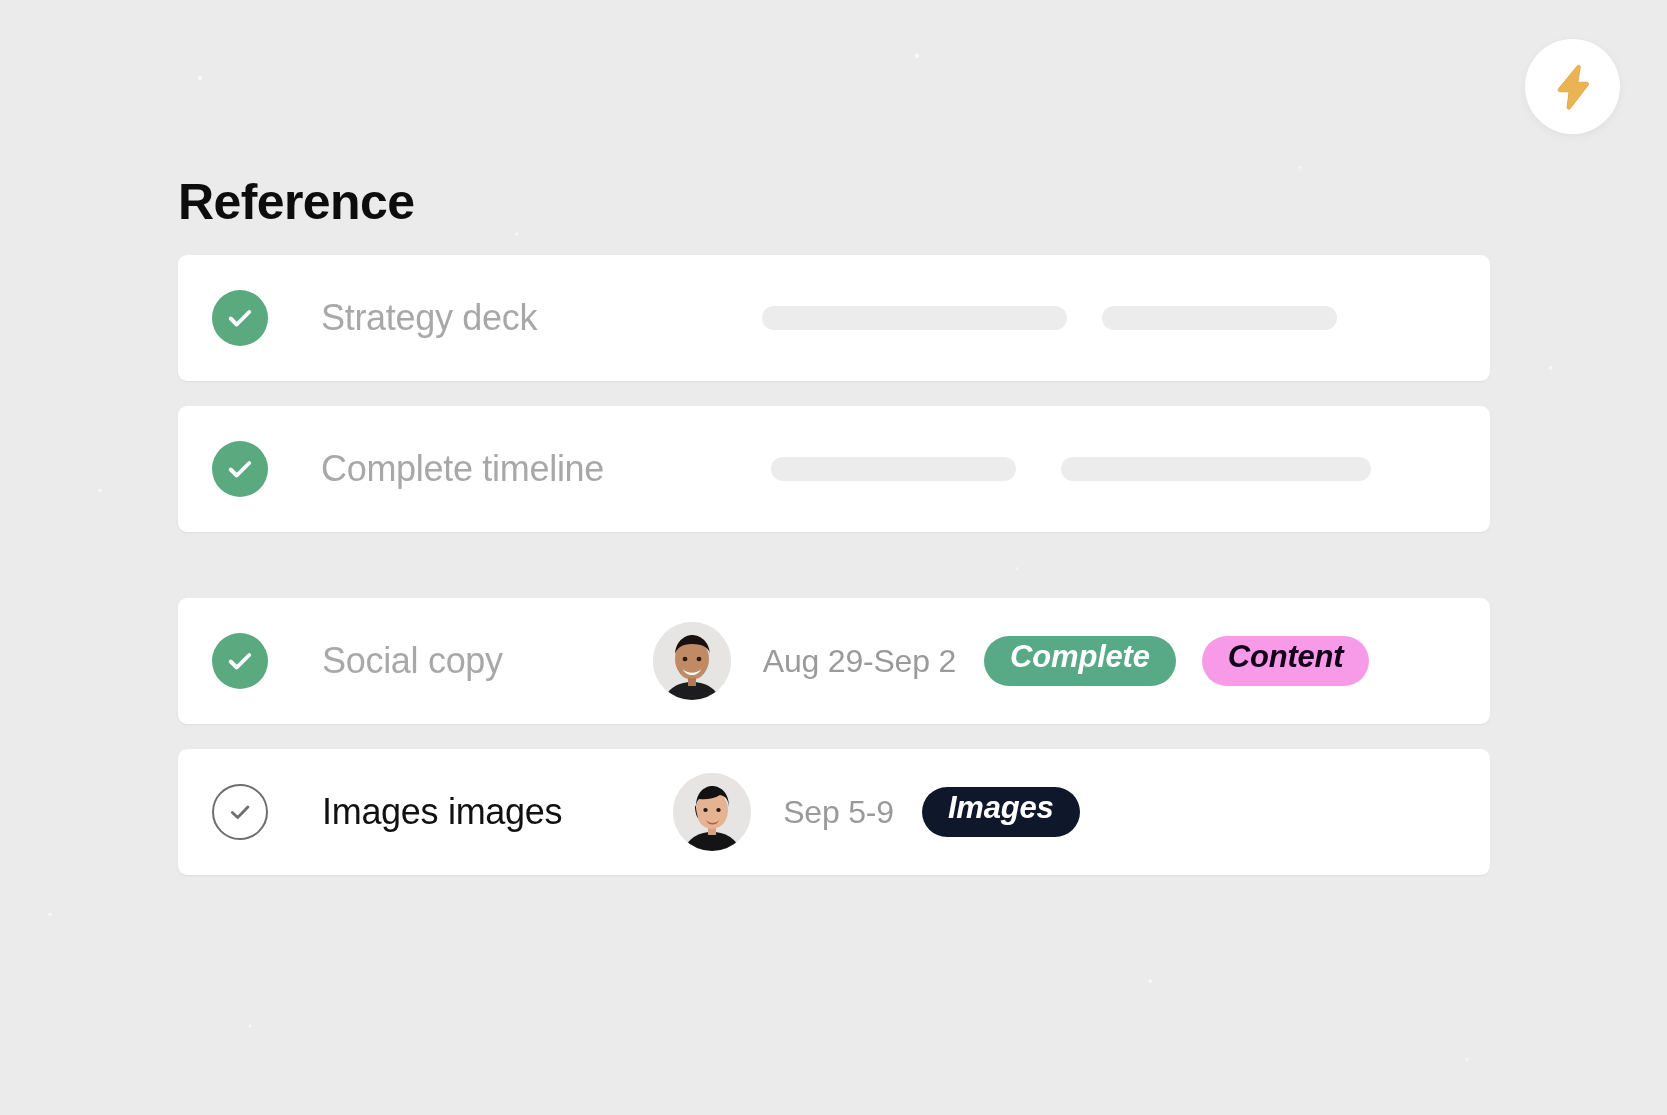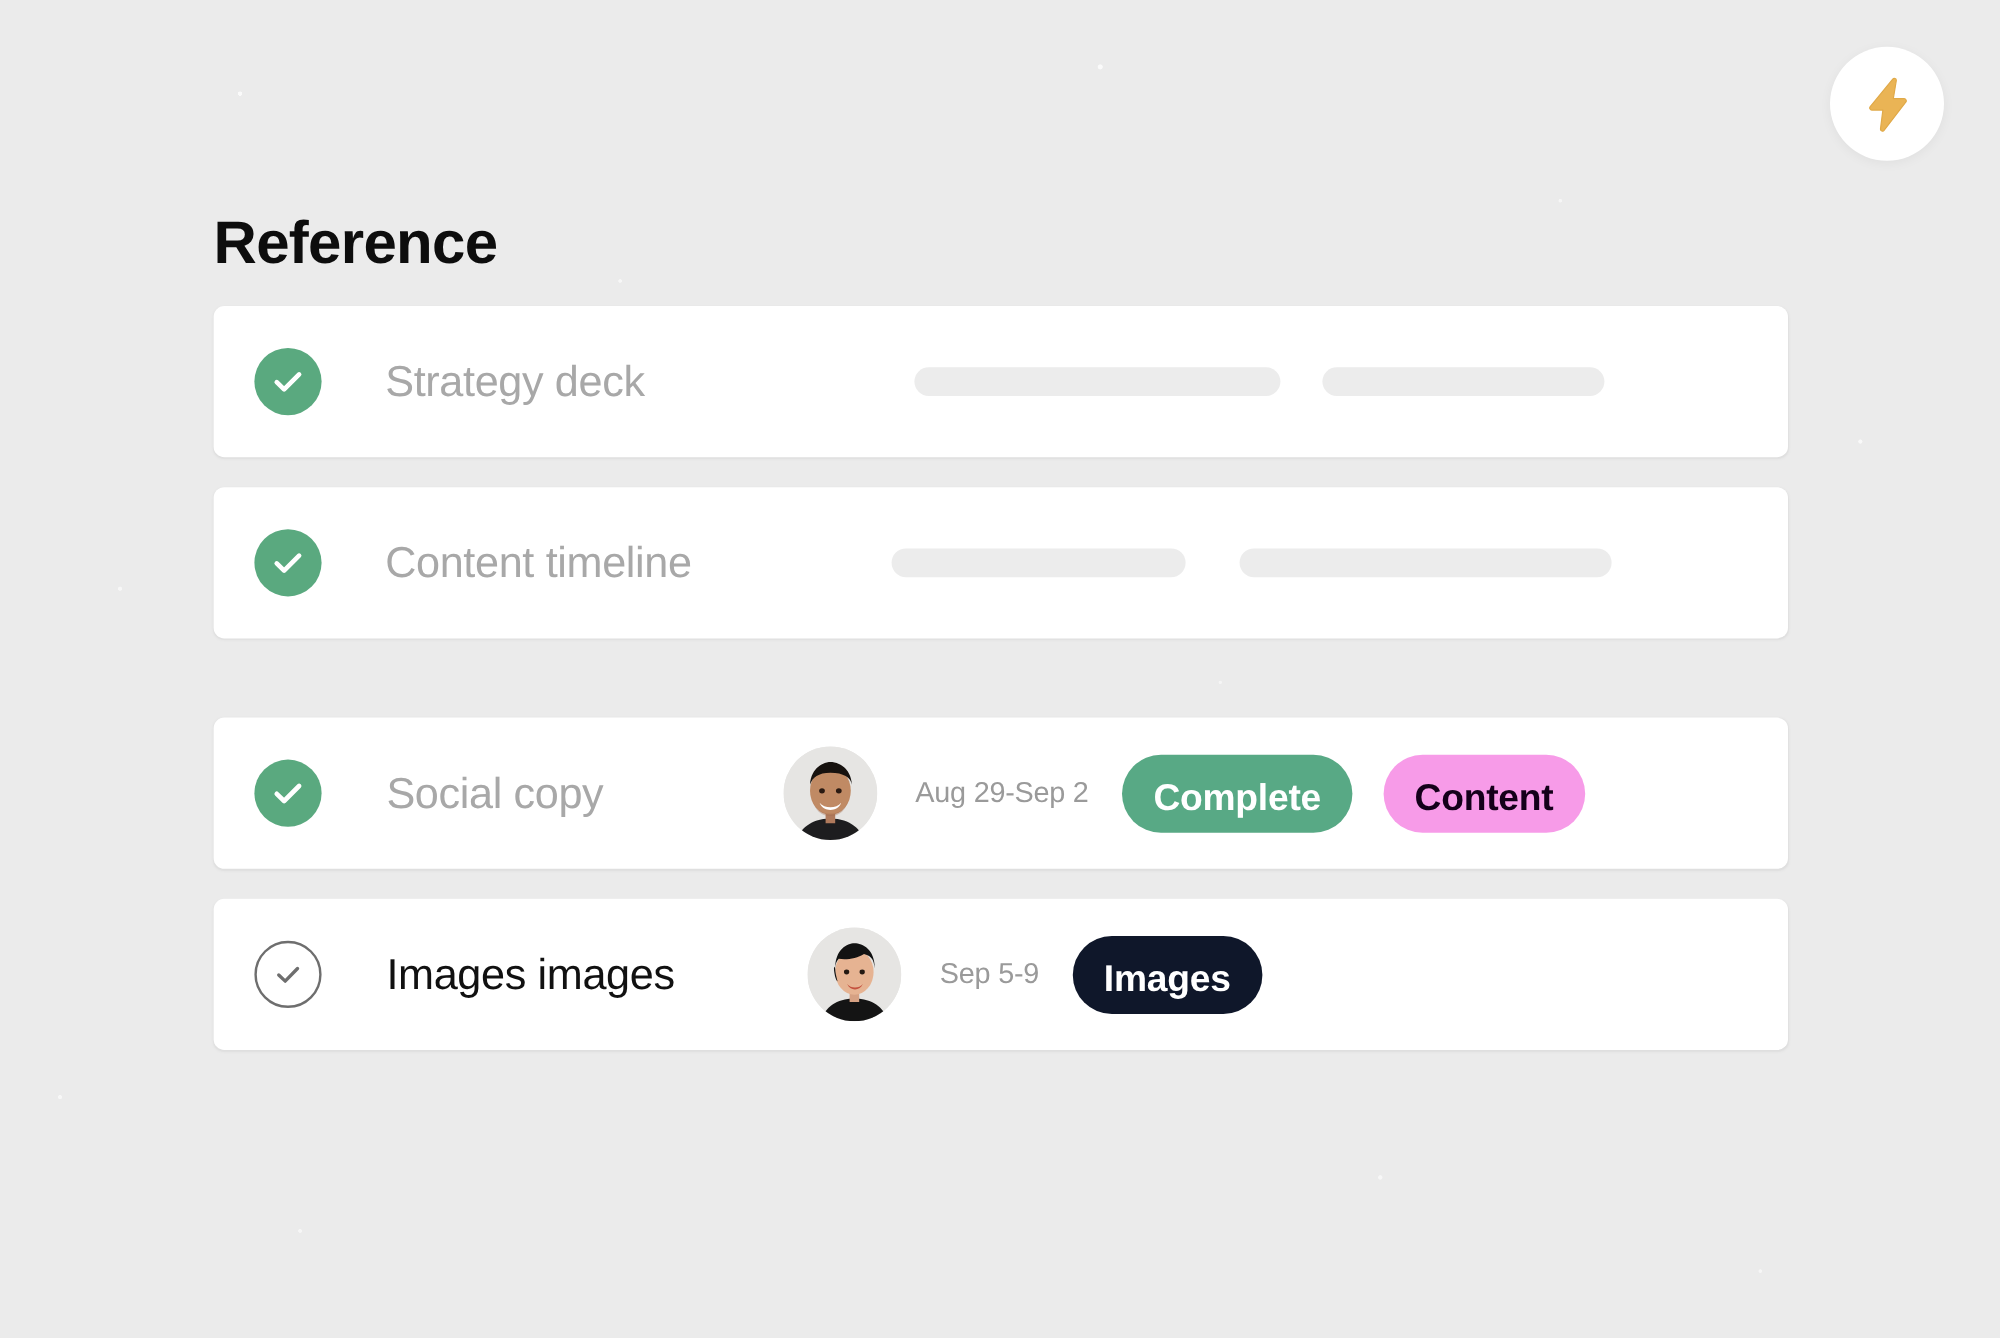--- a/index.html
+++ b/index.html
@@ -145,35 +145,36 @@
     height: 78px;
     border-radius: 50%;
     background: #e6e5e3;
     overflow: hidden;
     flex: 0 0 auto;
     position: relative;
   }
   .avatar svg { width: 100%; height: 100%; display: block; }
 
   .date {
-    font-size: 24px;
+    font-size: 32px;
     color: #9a9a9a;
     letter-spacing: -0.2px;
     white-space: nowrap;
   }
 
   .badge {
     border-radius: 999px;
     font-size: 31px;
     font-weight: 700;
     letter-spacing: -0.2px;
-    padding: 20px 26px 14px;
+    padding: 5px 26px 14px;
     white-space: nowrap;
     line-height: 1;
     cursor: pointer;
+    font-style: italic;
   }
   .badge-green      { background: #58a985; color: #ffffff; font-weight: 600; }
   .badge-pink       { background: #f79be8; color: #14001a; }
   .badge-yellow     { background: #f7e07f; color: #141414; }
   .badge-purple     { background: #0f172a; color: #ffffff; font-weight: 600; }
 </style>
 </head>
 <body>
 
 <div class="bg-texture"></div>
@@ -201,21 +202,21 @@
       <span class="skeleton" style="width:305px; margin-left:225px;"></span>
       <span class="skeleton" style="width:235px; margin-left:35px;"></span>
     </div>
 
     <div class="task-card">
       <span class="check done">
         <svg viewBox="0 0 24 24" xmlns="http://www.w3.org/2000/svg">
           <path d="M4.5 12.4 L9.4 17.2 L19.4 7.2" fill="none" stroke="#ffffff" stroke-width="3.1" stroke-linecap="round" stroke-linejoin="round"></path>
         </svg>
       </span>
-      <span class="task-name done name-ref">Content timeline</span>
+      <span class="task-name done name-ref">Complete timeline</span>
       <span class="skeleton" style="width:245px; margin-left:167px;"></span>
       <span class="skeleton" style="width:310px; margin-left:45px;"></span>
     </div>
   </section>
 
   <section class="section section-social">
 
     <div class="task-card">
       <span class="check done">
         <svg viewBox="0 0 24 24" xmlns="http://www.w3.org/2000/svg">

